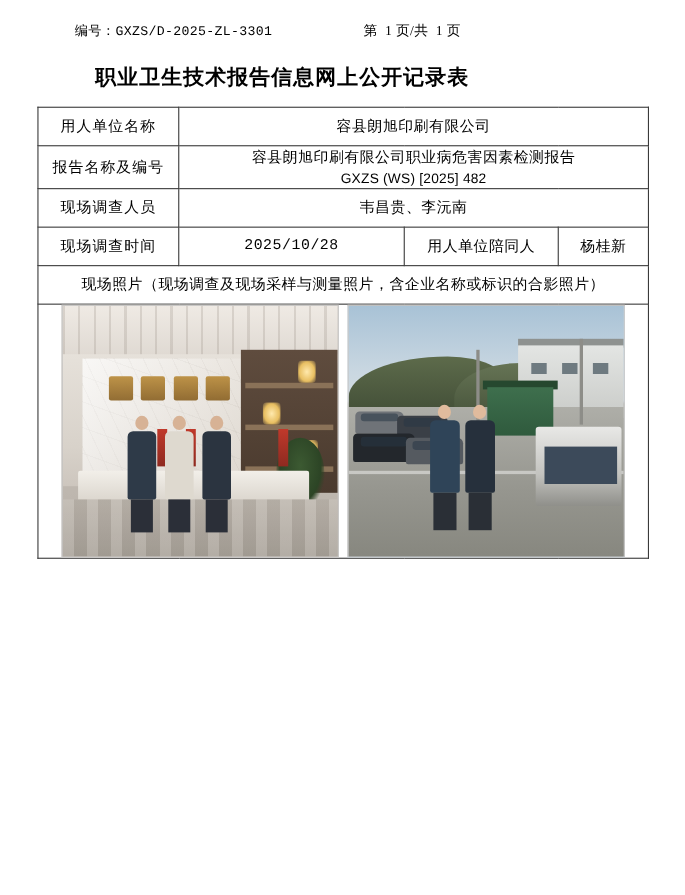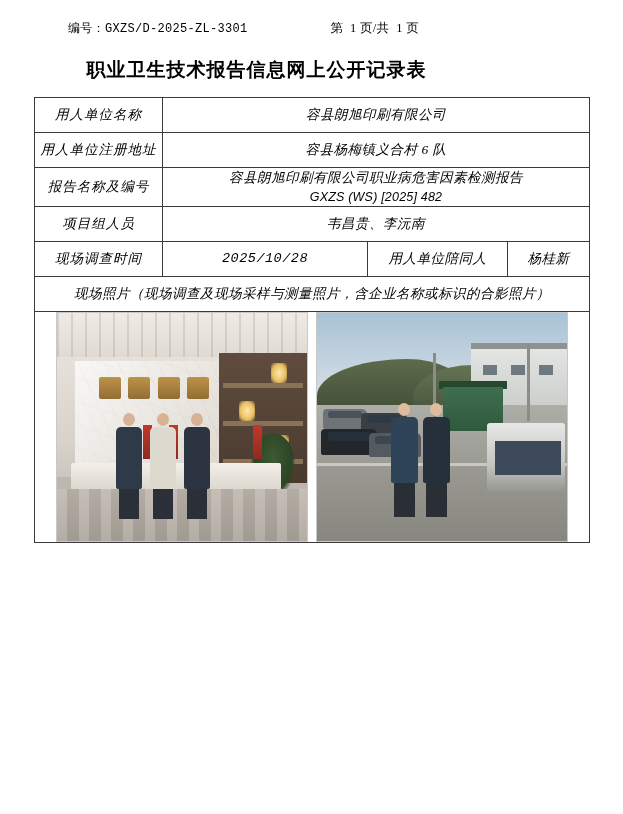--- a/index.html
+++ b/index.html
@@ -47,21 +47,20 @@
     margin-top: 20px;
     margin-bottom: 14px;
     letter-spacing: 1px;
     font-family: Liberation Sans, sans-serif;
   }
   table.main {
     width: 555px;
     margin: 0 auto;
     border-collapse: collapse;
     table-layout: fixed;
-    font-style: italic;
   }
   table.main td {
     border: 1px solid #3a3a3a;
     padding: 0;
     text-align: center;
     vertical-align: middle;
     font-size: 13.5px;
     height: 34px;
     line-height: 1.45;
   }
@@ -310,32 +309,28 @@
       <col style="width:205px">
       <col style="width:140px">
       <col style="width:82px">
     </colgroup>
     <tbody>
       <tr>
         <td class="label">用人单位名称</td>
         <td class="value" colspan="3">容县朗旭印刷有限公司</td>
       </tr>
       <tr>
-        <td class="label">用人单位注册地址</td>
-        <td class="value" colspan="3">容县杨梅镇义合村 6 队</td>
-      </tr>
-      <tr>
         <td class="label">报告名称及编号</td>
         <td class="value two-line" colspan="3">
           <div>容县朗旭印刷有限公司职业病危害因素检测报告</div>
           <div class="sub-en">GXZS (WS) [2025] 482</div>
         </td>
       </tr>
       <tr>
-        <td class="label">项目组人员</td>
+        <td class="label">现场调查人员</td>
         <td class="value" colspan="3">韦昌贵、李沅南</td>
       </tr>
       <tr>
         <td class="label">现场调查时间</td>
         <td class="value num">2025/10/28</td>
         <td class="value">用人单位陪同人</td>
         <td class="value">杨桂新</td>
       </tr>
       <tr>
         <td class="photo-header" colspan="4">现场照片（现场调查及现场采样与测量照片，含企业名称或标识的合影照片）</td>

